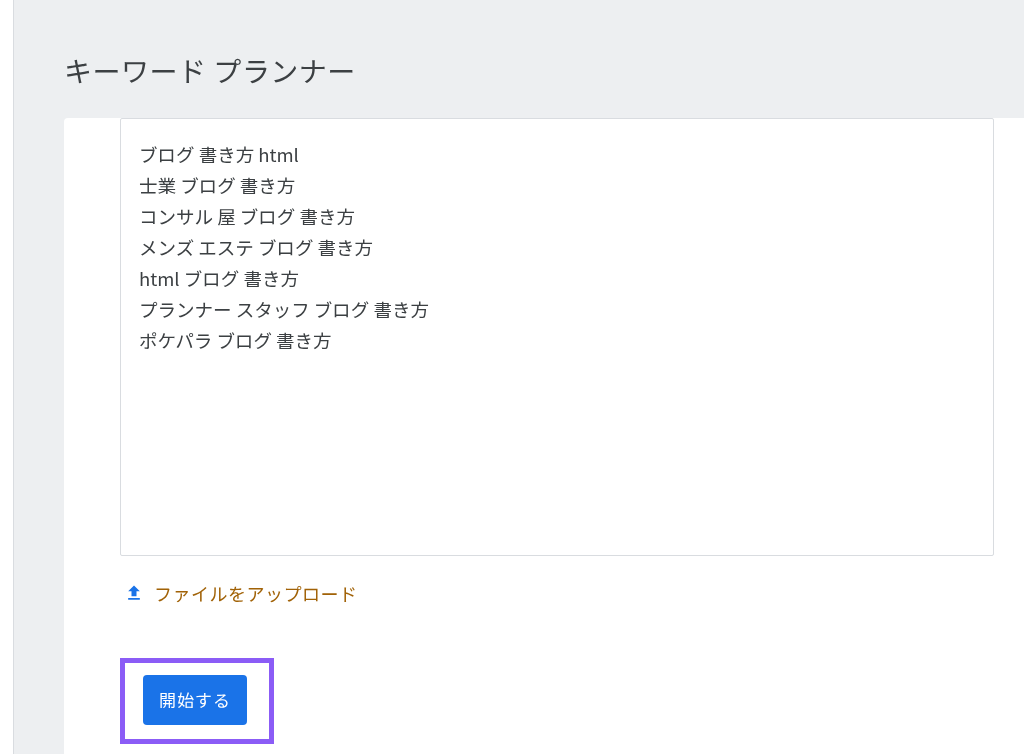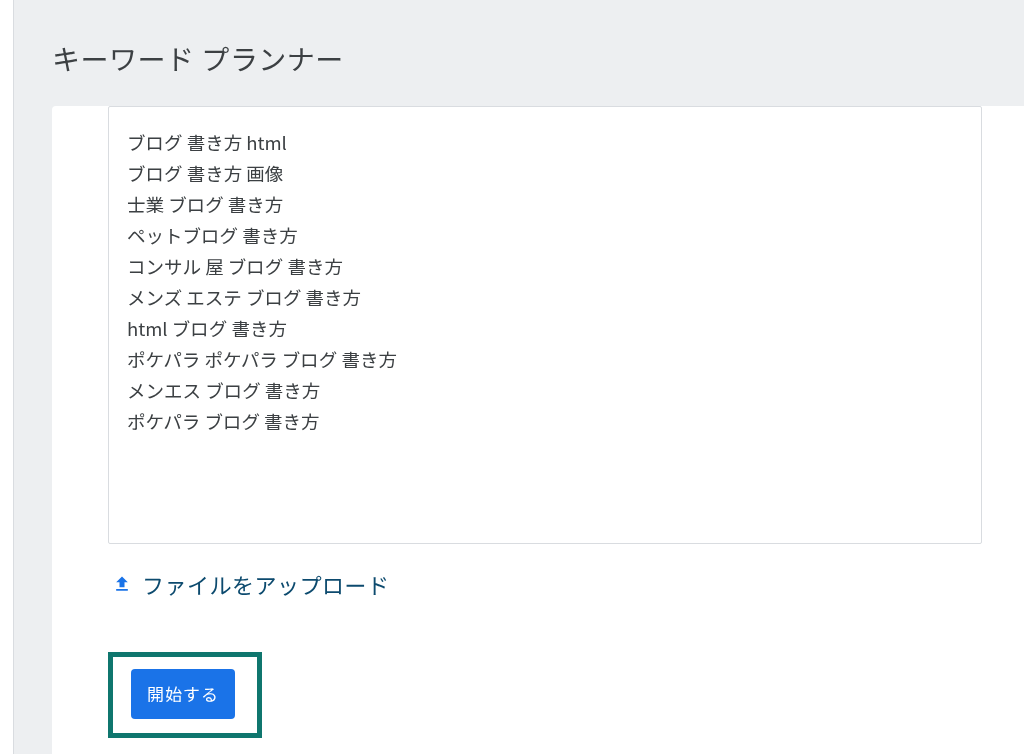--- a/index.html
+++ b/index.html
@@ -8,21 +8,21 @@
       box-sizing: border-box;
     }
     body {
       font-family: "Hiragino Kaku Gothic ProN", "Noto Sans JP", "Yu Gothic", Meiryo, sans-serif;
       background: #edeff1;
       width: 1024px;
       height: 754px;
       overflow: hidden;
     }
     .page-wrapper {
-      padding: 4px;
+      padding: 16px;
       position: relative;
       height: 100%;
     }
     .left-nav-edge {
       position: absolute;
       left: 0;
       top: 0;
       width: 14px;
       height: 100%;
       background: #fff;
@@ -100,30 +100,30 @@
       color: #1a73e8;
       display: inline-flex;
       align-items: center;
     }
     .upload-icon svg {
       width: 20px;
       height: 20px;
       fill: #1a73e8;
     }
     .upload-text {
-      color: #0c4a6e;
-      font-size: 22px;
+      color: #a16207;
+      font-size: 18px;
       letter-spacing: 0.5px;
     }
     .action-row {
       margin-top: 52px;
       display: flex;
     }
     .highlight-frame {
-      border: 5px solid #0f766e;
+      border: 5px solid #8b5cf6;
       padding: 12px 22px 14px 18px;
       display: inline-block;
     }
     .start-btn {
       background: #1a73e8;
       color: #fff;
       border: none;
       font-size: 17px;
       padding: 12px 16px 13px 16px;
       border-radius: 4px;
@@ -139,28 +139,25 @@
   <div class="left-nav-edge"></div>
 
   <div class="title-row">
     <h1 class="title">キーワード プランナー</h1>
   </div>
 
   <div class="card">
     <div class="textarea-frame">
       <span class="kw-line cutoff">▂ ▂ ▂ ▂ ▂ ▂ ▂ ▂ ▂ ▂ ▂ ▂ ▂ ▂</span>
       <span class="kw-line">ブログ 書き方 html</span>
-      <span class="kw-line">ブログ 書き方 画像</span>
       <span class="kw-line">士業 ブログ 書き方</span>
-      <span class="kw-line">ペットブログ 書き方</span>
       <span class="kw-line">コンサル 屋 ブログ 書き方</span>
       <span class="kw-line">メンズ エステ ブログ 書き方</span>
       <span class="kw-line">html ブログ 書き方</span>
-      <span class="kw-line">ポケパラ ポケパラ ブログ 書き方</span>
-      <span class="kw-line">メンエス ブログ 書き方</span>
+      <span class="kw-line">プランナー スタッフ ブログ 書き方</span>
       <span class="kw-line">ポケパラ ブログ 書き方</span>
     </div>
 
     <div class="upload-row">
       <span class="upload-icon">
         <svg viewBox="0 0 24 24">
           <path d="M9 16h6v-6h4l-7-7-7 7h4v6zm-4 2h14v2H5v-2z"></path>
         </svg>
       </span>
       <span class="upload-text">ファイルをアップロード</span>

